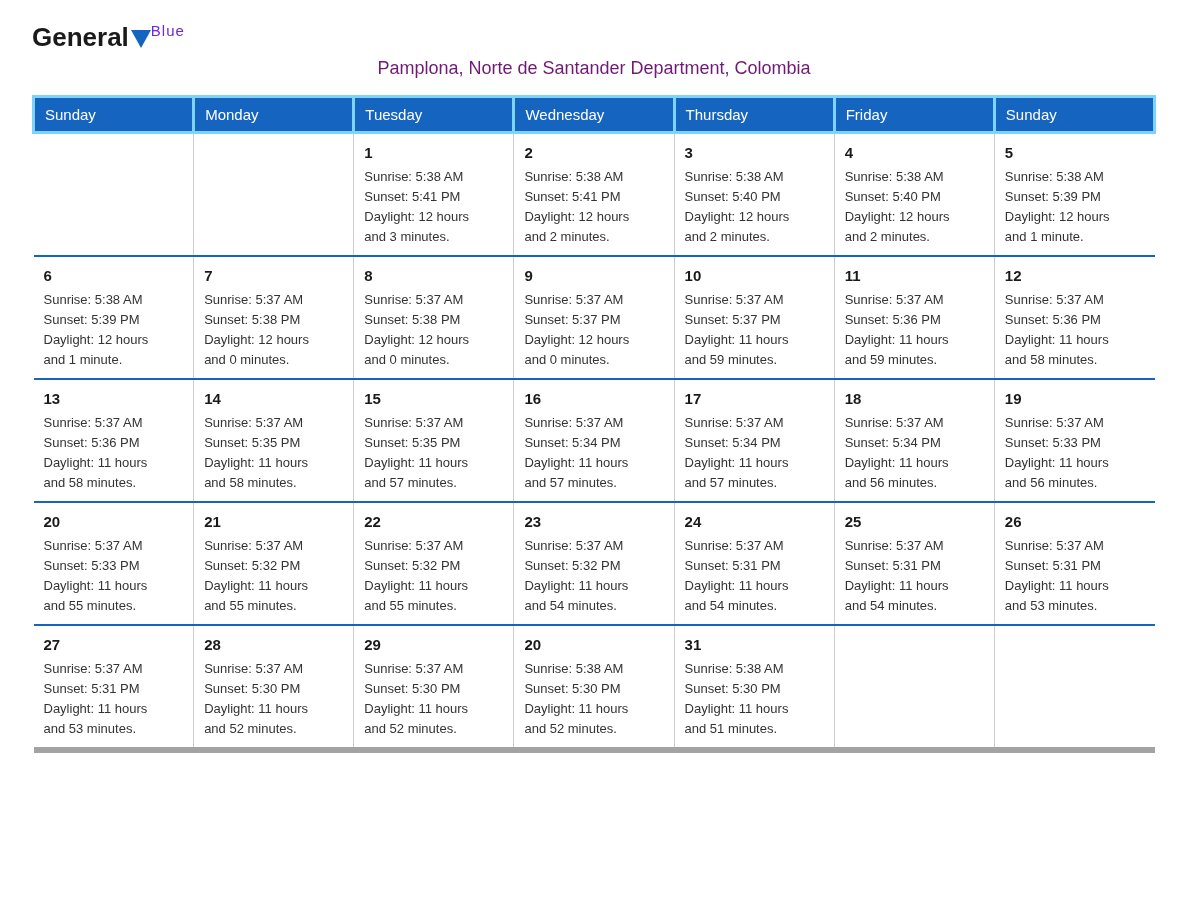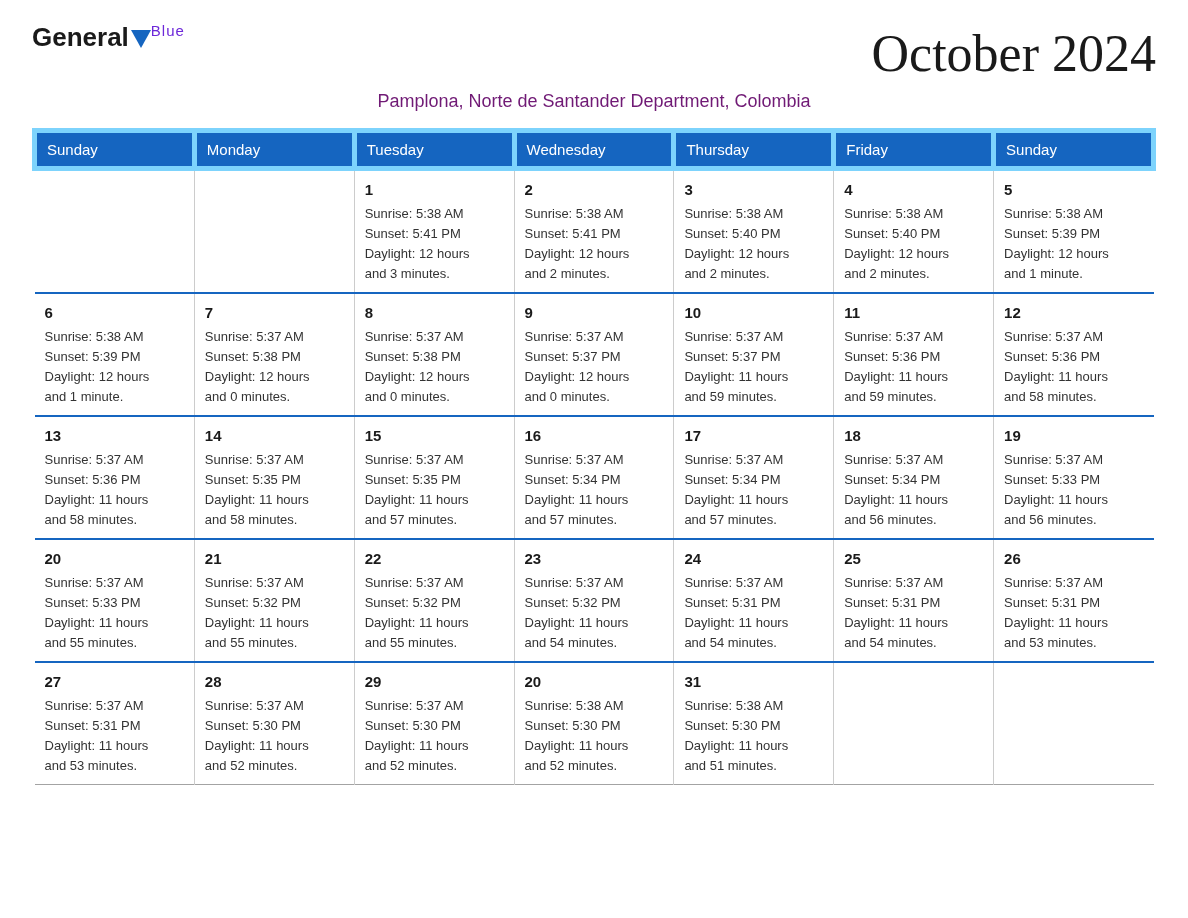--- a/index.html
+++ b/index.html
@@ -54,21 +54,21 @@
     }
     thead tr {
       background-color: #1565c0;
     }
     thead th {
       color: #fff;
       font-size: 15px;
       font-weight: normal;
       padding: 8px 10px;
       text-align: left;
-      border: 5px solid #7dd3fc;
+      border: 3px solid #7dd3fc;
     }
     tbody tr {
       vertical-align: top;
       border-bottom: 2px solid #1565c0;
     }
     tbody td {
       padding: 8px 10px;
       font-size: 13px;
       color: #222;
       border-right: 1px solid #ccc;
@@ -84,36 +84,35 @@
       color: #1a1a1a;
       display: block;
       margin-bottom: 2px;
     }
     .day-info {
       color: #333;
       font-size: 13px;
       line-height: 1.55;
     }
     tbody tr:last-child {
-      border-bottom: 1px solid #a3a3a3;
+      border-bottom: 6px solid #a3a3a3;
     }
   </style>
 </head>
 <body>
 
 <div class="header">
   <div class="logo">
     <div class="logo-text">
       <span class="general">General</span><svg width="20" height="18" viewBox="0 0 20 18" style="vertical-align:middle;margin-left:2px;">
           <polygon points="0,0 20,0 10,18" fill="#1565c0"></polygon>
         </svg>
     </div>
     <div class="logo-line2">Blue</div>
   </div>
-  <div class="month-title">October 2024</div>
 </div>
 
 <div class="subtitle">Pamplona, Norte de Santander Department, Colombia</div>
 
 <table>
   <thead>
     <tr>
       <th>Sunday</th>
       <th>Monday</th>
       <th>Tuesday</th>

